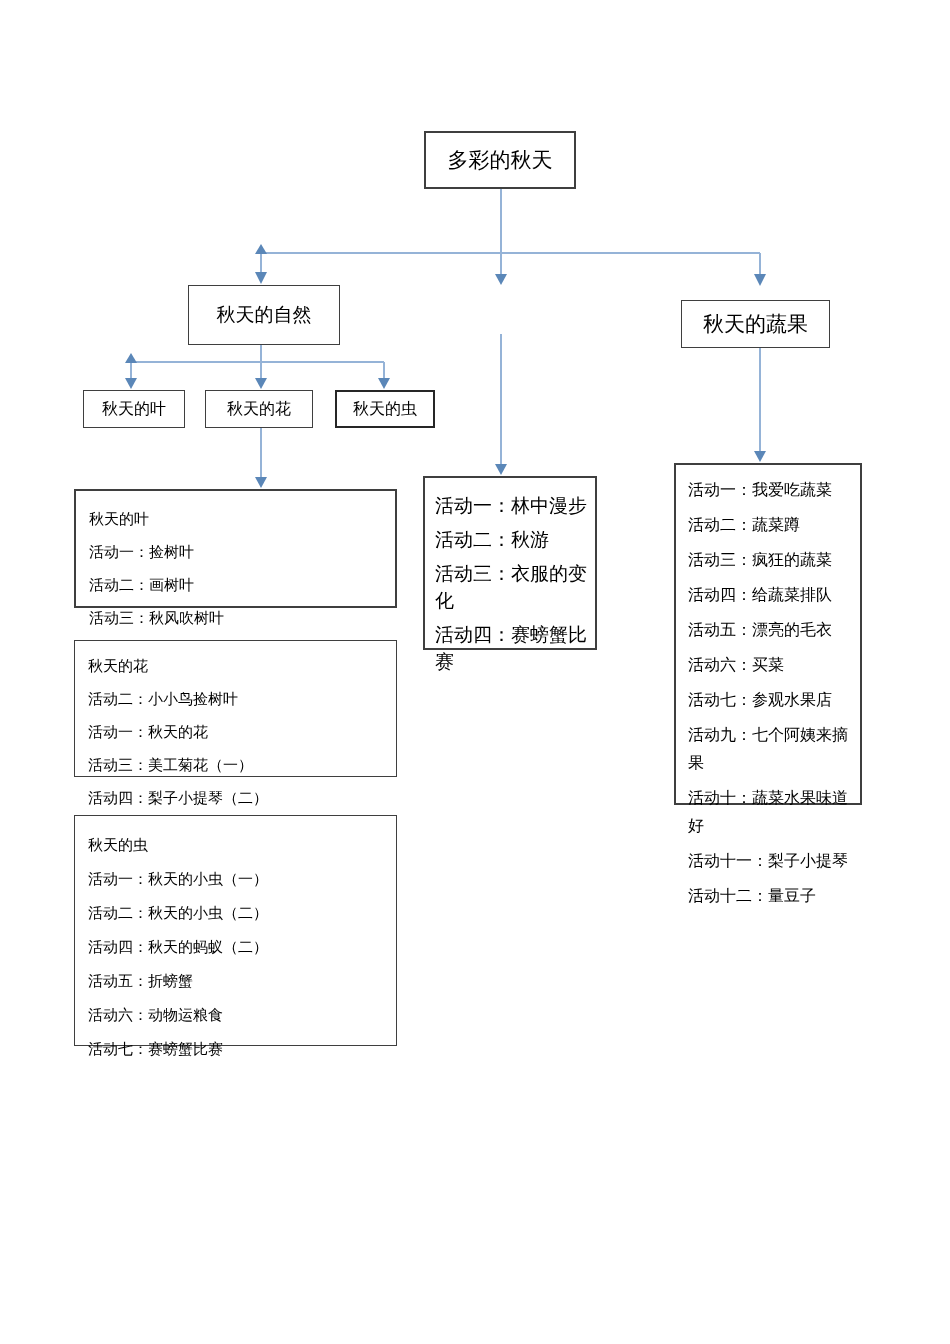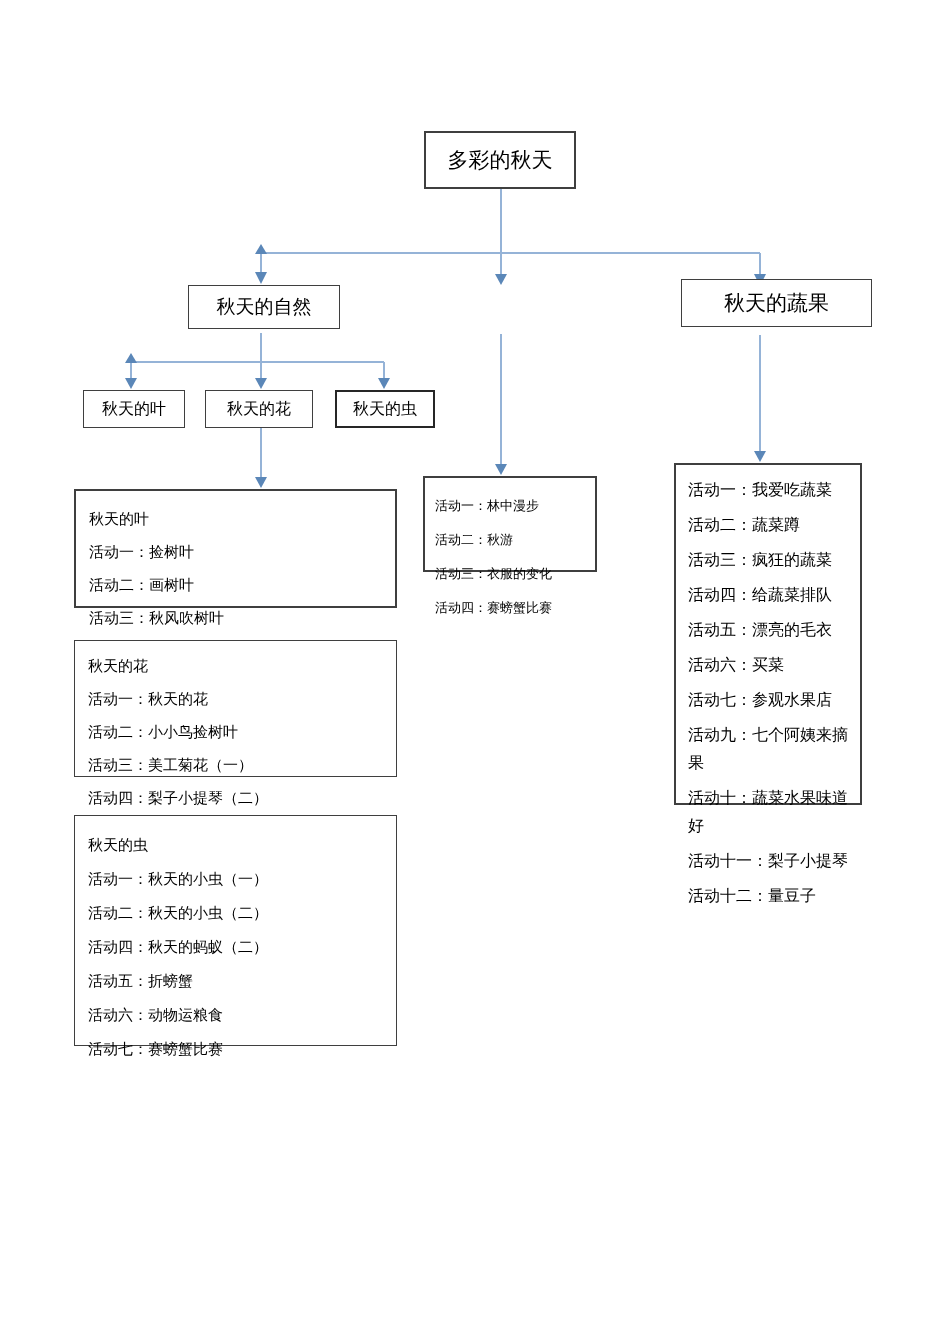--- a/index.html
+++ b/index.html
@@ -17,31 +17,31 @@
   .connector-layer{position:absolute;left:0;top:0;width:950px;height:1344px;pointer-events:none;}
   .cline{stroke:var(--connector-line);stroke-width:2;fill:none;}
   .carrow{fill:var(--connector-arrow);stroke:none;}
   .node{position:absolute;display:flex;align-items:center;justify-content:center;
         background:var(--background);border:1px solid var(--box-border);text-align:left;
         white-space:nowrap;line-height:1.1;}
   .detail{position:absolute;background:var(--background);border:1px solid var(--box-border);}
   .detail .dline{line-height:26px;margin-top:7px;}
   
   .n-root  {left:424px;top:131px;width:152px;height:58px;font-size:21px;border-width:2px;}
-  .n-nature{left:188px;top:285px;width:152px;height:44px;font-size:19px;}
+  .n-nature{left:188px;top:285px;width:152px;height:60px;font-size:19px;}
   .n-life  {left:423px;top:286px;width:159px;height:48px;font-size:23px;border-width:2px;}
-  .n-veg   {left:681px;top:279px;width:191px;height:48px;font-size:21px;}
+  .n-veg   {left:681px;top:300px;width:149px;height:48px;font-size:21px;}
   .n-leaf  {left:83px; top:390px;width:102px;height:38px;font-size:16px;}
   .n-flower{left:205px;top:390px;width:108px;height:38px;font-size:16px;}
   .n-insect{left:335px;top:390px;width:100px;height:38px;font-size:16px;border-width:2px;border-color:var(--box-border-heavy);}
   .d-leaf  {left:74px; top:489px;width:323px;height:119px;font-size:15px;padding:8px 12px 0 13px;border-width:2px;}
   .d-flower{left:74px; top:640px;width:323px;height:137px;font-size:15px;padding:5px 12px 0 13px;}
   .d-insect{left:74px; top:815px;width:323px;height:231px;font-size:15px;padding:8px 12px 0 13px;}
   .d-insect .dline{line-height:27px;}
-  .d-life  {left:423px;top:476px;width:174px;height:96px;font-size:13px;padding:7px 8px 4px 10px;border-width:2px;}
+  .d-life  {left:423px;top:476px;width:174px;height:174px;font-size:19px;padding:7px 8px 4px 10px;border-width:2px;}
   .d-life .dline{line-height:27px;}
   .d-veg   {left:674px;top:463px;width:188px;height:342px;font-size:16px;padding:4px 10px 0 12px;border-width:2px;}
   .d-veg .dline{line-height:28px;}
 </style>
 </head>
 <body>
 
 <div class="page">
 
   <svg class="connector-layer" width="950" height="1344" viewBox="0 0 950 1344" xmlns="http://www.w3.org/2000/svg">
@@ -84,22 +84,22 @@
 
   <div class="detail d-leaf">
     <div class="dline">秋天的叶</div>
     <div class="dline">活动一：捡树叶</div>
     <div class="dline">活动二：画树叶</div>
     <div class="dline">活动三：秋风吹树叶</div>
   </div>
 
   <div class="detail d-flower">
     <div class="dline">秋天的花</div>
+    <div class="dline">活动二：小小鸟捡树叶</div>
     <div class="dline">活动一：秋天的花</div>
-    <div class="dline">活动二：小小鸟捡树叶</div>
     <div class="dline">活动三：美工菊花（一）</div>
     <div class="dline">活动四：梨子小提琴（二）</div>
   </div>
 
   <div class="detail d-insect">
     <div class="dline">秋天的虫</div>
     <div class="dline">活动一：秋天的小虫（一）</div>
     <div class="dline">活动二：秋天的小虫（二）</div>
     <div class="dline">活动四：秋天的蚂蚁（二）</div>
     <div class="dline">活动五：折螃蟹</div>

